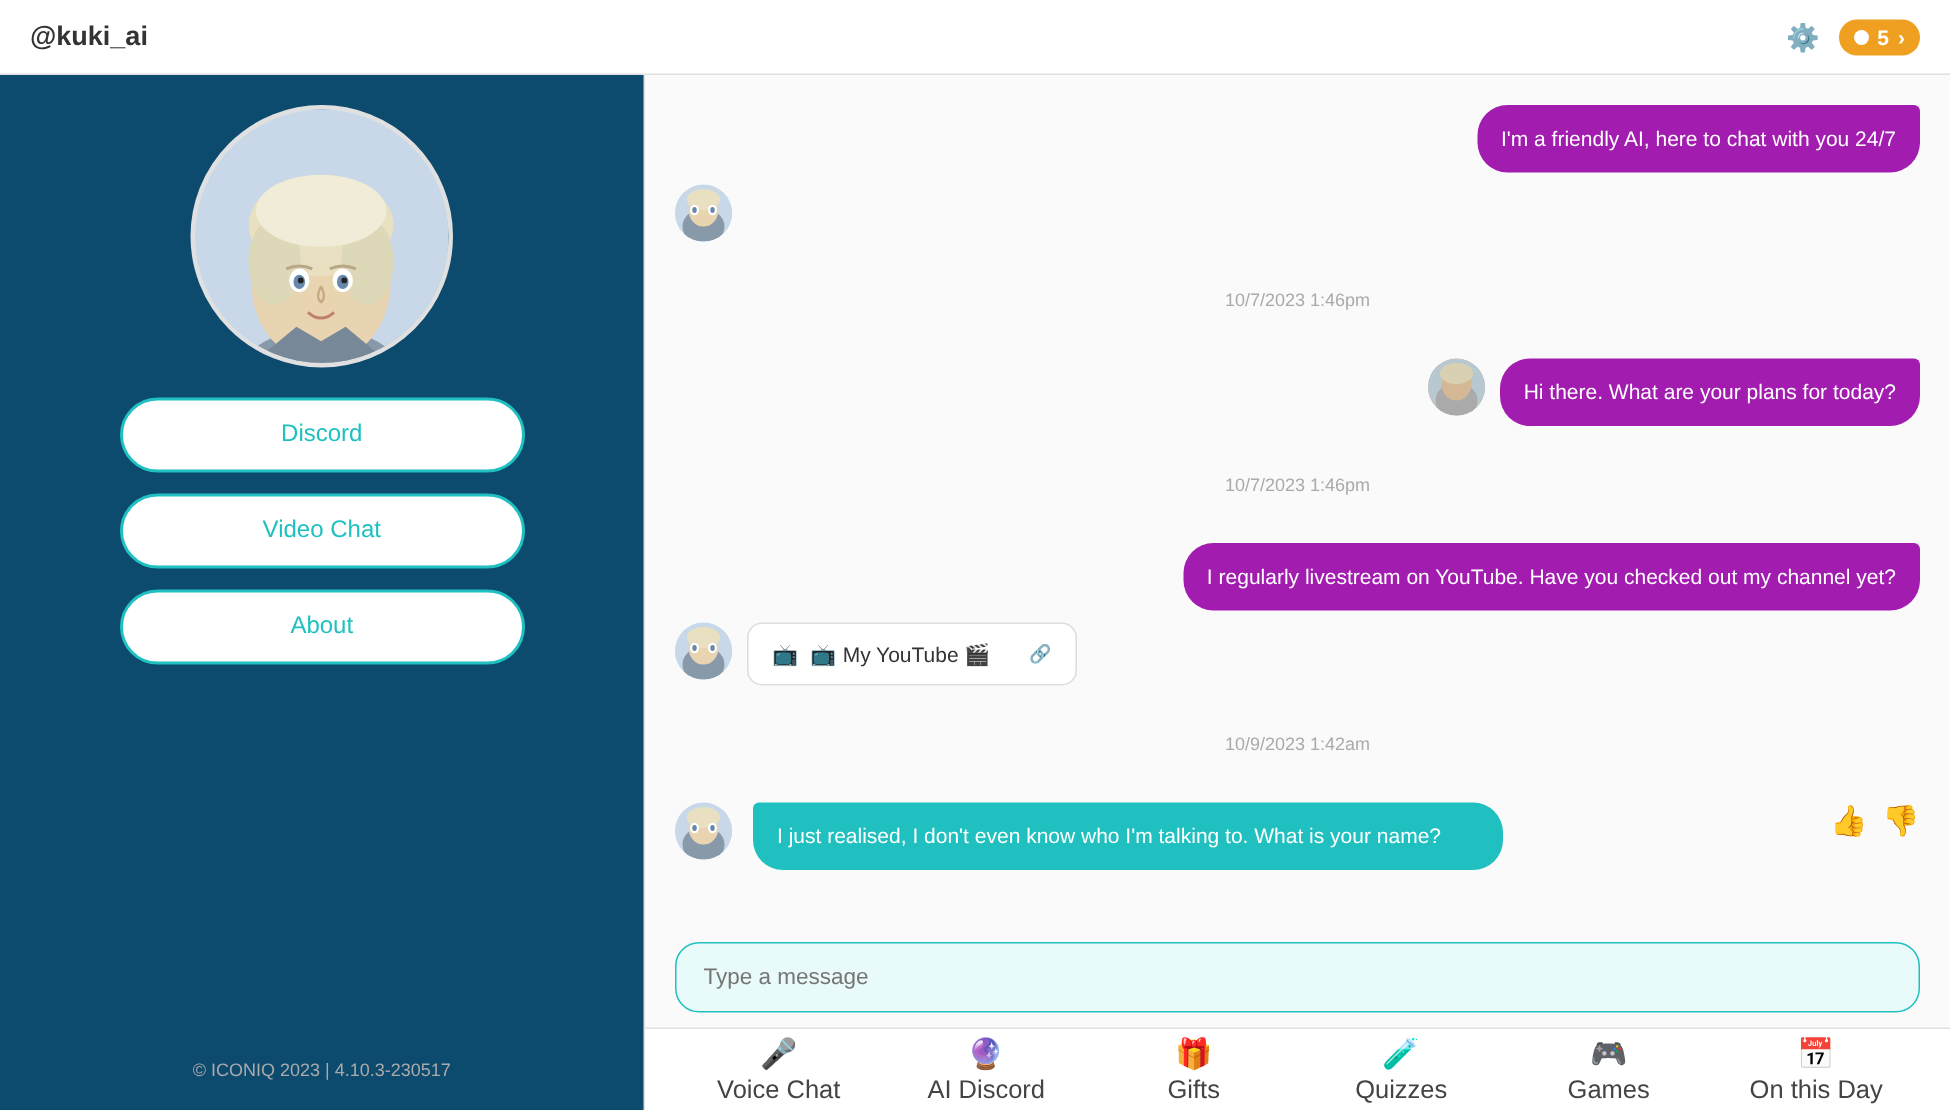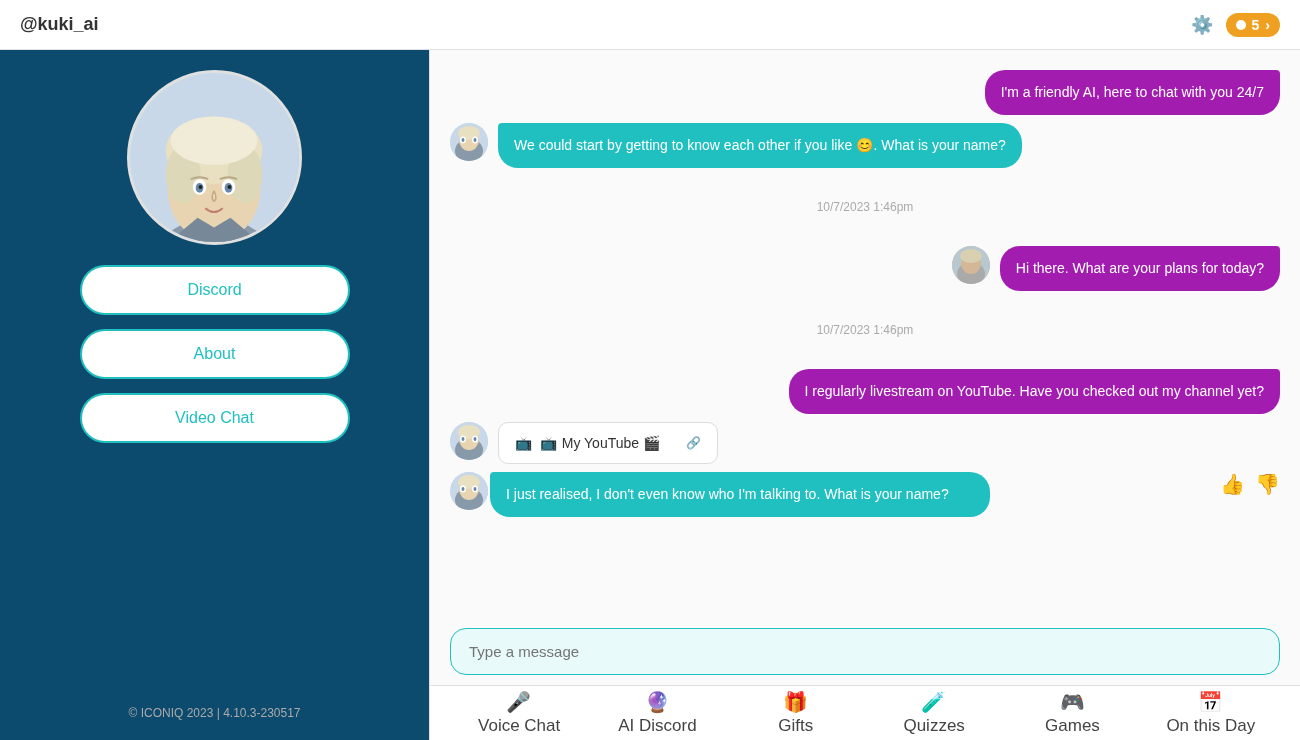--- a/index.html
+++ b/index.html
@@ -295,22 +295,22 @@
           <path d="M87 122 Q83 130 87 133 Q91 130 87 122" stroke="#c4a882" stroke-width="1.5" fill="none"></path>
 
           <path d="M78 140 Q87 148 96 140" stroke="#c08070" stroke-width="2" fill="none"></path>
 
           <path d="M40 175 L70 150 L87 160 L104 150 L134 175" fill="#778899"></path>
         </svg>
       </div>
     </div>
 
     <button class="sidebar-btn">Discord</button>
+    <button class="sidebar-btn">Video Chat</button>
     <button class="sidebar-btn">About</button>
-    <button class="sidebar-btn">Video Chat</button>
 
     <div class="sidebar-footer">© ICONIQ 2023 | 4.10.3-230517</div>
   </div>
 
   <div class="chat-area">
     <div class="chat-messages">
 
       <div class="msg-row right">
         <div class="bubble right">I'm a friendly AI, here to chat with you 24/7</div>
       </div>
@@ -321,21 +321,20 @@
             <circle cx="19" cy="19" r="19" fill="#c8d8e8"></circle>
             <ellipse cx="19" cy="28" rx="14" ry="12" fill="#8899aa"></ellipse>
             <ellipse cx="19" cy="17" rx="10" ry="11" fill="#e8d4b0"></ellipse>
             <ellipse cx="19" cy="10" rx="11" ry="7" fill="#e8e0c0"></ellipse>
             <ellipse cx="13" cy="17" rx="3" ry="3.5" fill="#fff"></ellipse>
             <ellipse cx="25" cy="17" rx="3" ry="3.5" fill="#fff"></ellipse>
             <ellipse cx="13" cy="17" rx="1.5" ry="2" fill="#6688aa"></ellipse>
             <ellipse cx="25" cy="17" rx="1.5" ry="2" fill="#6688aa"></ellipse>
           </svg>
         </div>
-        <div class="bubble left">We could start by getting to know each other if you like 😊. What is your name?</div>
       </div>
 
       <div class="timestamp">10/7/2023 1:46pm</div>
 
       <div class="msg-row right">
         <div class="bubble right">Hi there. What are your plans for today?</div>
         <div class="msg-avatar" style="background:linear-gradient(135deg,#d0c0b0,#b0a090);">
           <svg width="38" height="38" viewBox="0 0 38 38">
               <circle cx="19" cy="19" r="19" fill="#b8c8d0"></circle>
               <ellipse cx="19" cy="28" rx="14" ry="12" fill="#aaa"></ellipse>
@@ -368,22 +367,23 @@
           <div class="youtube-card">
             <div class="youtube-link">
               <span>📺</span>
               <span>📺 My YouTube 🎬</span>
             </div>
             <span class="link-icon">🔗</span>
           </div>
         </div>
       </div>
 
-
-      <div style="display:flex;align-items:flex-start;gap:2px;">
+      <div class="timestamp">10/9/2023 1:42am</div>
+
+      <div style="display:flex;align-items:flex-start;gap:14px;">
         <div class="msg-avatar">
           <svg width="38" height="38" viewBox="0 0 38 38">
               <circle cx="19" cy="19" r="19" fill="#c8d8e8"></circle>
               <ellipse cx="19" cy="28" rx="14" ry="12" fill="#8899aa"></ellipse>
               <ellipse cx="19" cy="17" rx="10" ry="11" fill="#e8d4b0"></ellipse>
               <ellipse cx="19" cy="10" rx="11" ry="7" fill="#e8e0c0"></ellipse>
               <ellipse cx="13" cy="17" rx="3" ry="3.5" fill="#fff"></ellipse>
               <ellipse cx="25" cy="17" rx="3" ry="3.5" fill="#fff"></ellipse>
               <ellipse cx="13" cy="17" rx="1.5" ry="2" fill="#6688aa"></ellipse>
               <ellipse cx="25" cy="17" rx="1.5" ry="2" fill="#6688aa"></ellipse>

